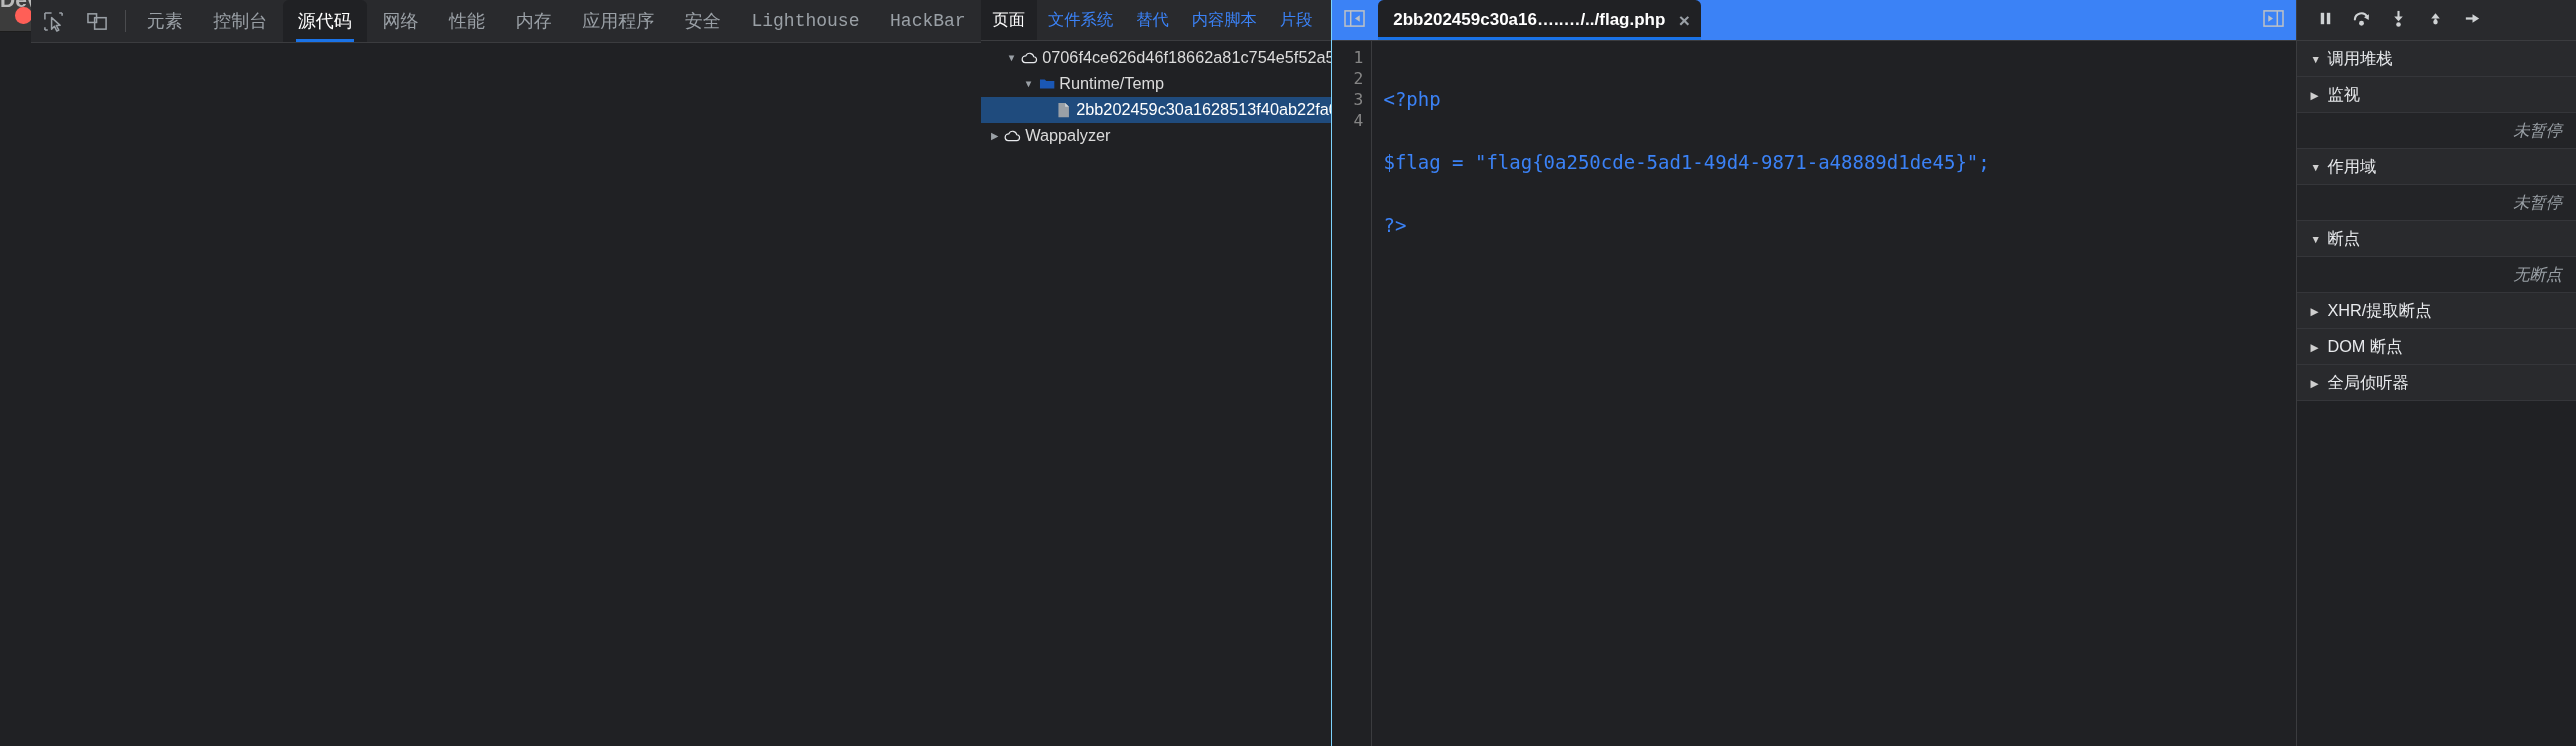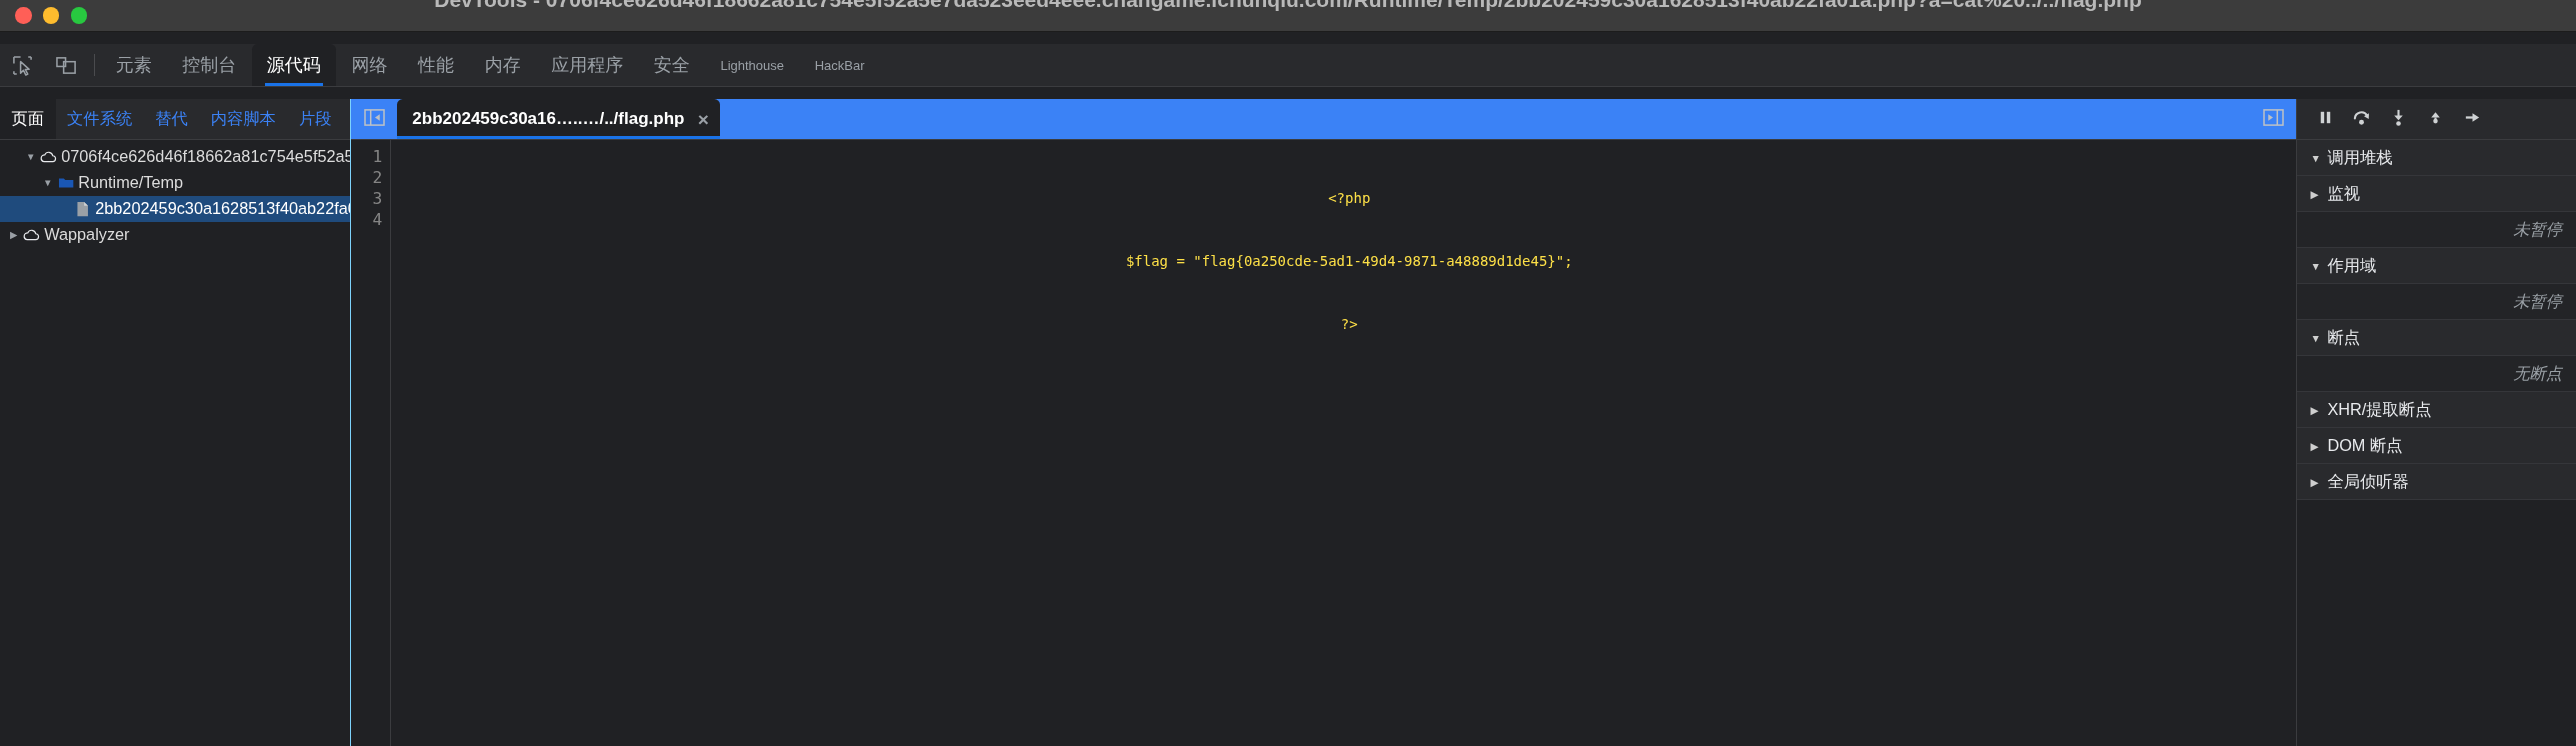--- a/index.html
+++ b/index.html
@@ -6,21 +6,21 @@
     margin: 0; padding: 0;
     background: #202124;
     width: 2576px; height: 746px;
     overflow: hidden;
   }
   body {
     font-family: "Liberation Sans", "DejaVu Sans", sans-serif;
     color: #e8eaed;
     -webkit-font-smoothing: antialiased;
   }
-  .app { width: 2576px; height: 746px; display: flex; flex-direction: column; position: relative; gap: 12px; }
+  .app { width: 2576px; height: 746px; display: flex; flex-direction: row; position: relative; }
 
   
   .titlebar {
     height: 31px; flex: 0 0 31px;
     background: #3c3c3c;
     display: flex; align-items: center;
     position: relative;
     overflow: hidden;
     border-bottom: 1px solid #1c1c1c;
   }
@@ -58,21 +58,21 @@
   .panel-tabs { display: flex; align-items: stretch; }
   .panel-tab {
     display: flex; align-items: center; justify-content: center;
     padding: 0 15.3px;
     font-size: 18px;
     color: #9aa0a6;
     white-space: nowrap;
     cursor: pointer;
     position: relative;
   }
-  .panel-tab.latin { font-size: 13px; }
+  .panel-tab.latin { font-size: 18px; font-family: Liberation Mono, monospace; }
   .panel-tab.active {
     background: #202124;
     color: #ffffff;
     border-radius: 5.7px 5.7px 0 0;
     font-weight: normal;
   }
   .panel-tab.active::after {
     content: "";
     position: absolute;
     left: 13.4px; right: 13.4px; bottom: 0; height: 2.9px;
@@ -173,26 +173,25 @@
     font-size: 16.3px;
     line-height: 21px;
     border-right: 1px solid #3b3c3f;
     box-sizing: border-box;
     user-select: none;
   }
   .code {
     flex: 1 1 auto;
     padding: 5.7px 0 0 11.5px;
     font-family: "DejaVu Sans Mono", "Liberation Mono", monospace;
-    font-size: 14px;
+    font-size: 19px;
     line-height: 21px;
-    color: #fde047;
+    color: #3b82f6;
     white-space: pre;
     overflow: hidden;
-    text-align: center;
   }
   .code .line { height: 21px; }
 
   
   .debug {
     width: 279px; flex: 0 0 279px;
     background: #202124;
     display: flex; flex-direction: column;
     border-left: 1px solid #3b3c3f;
     min-height: 0;

